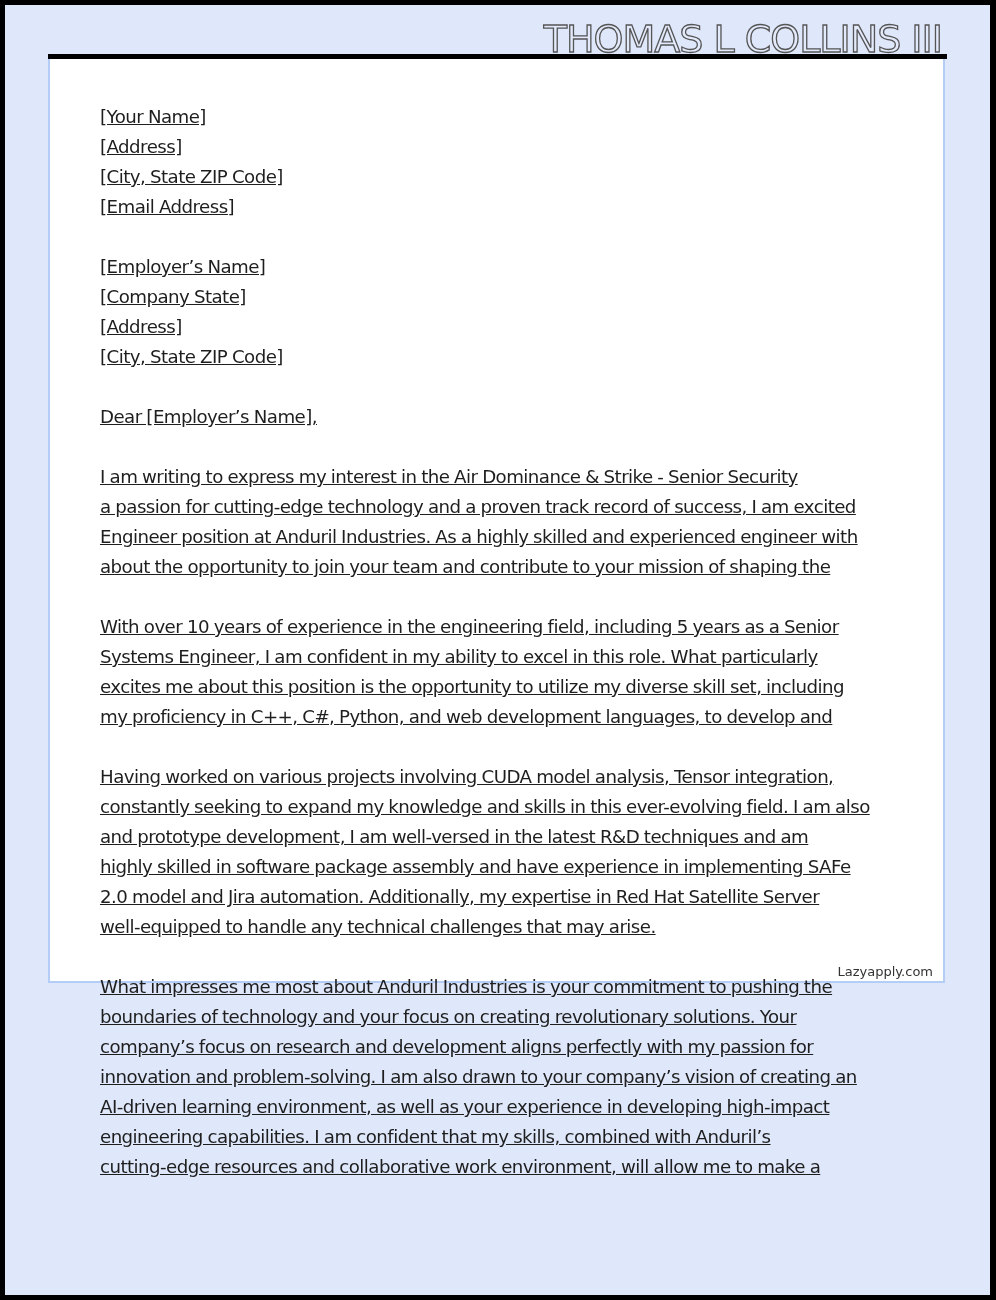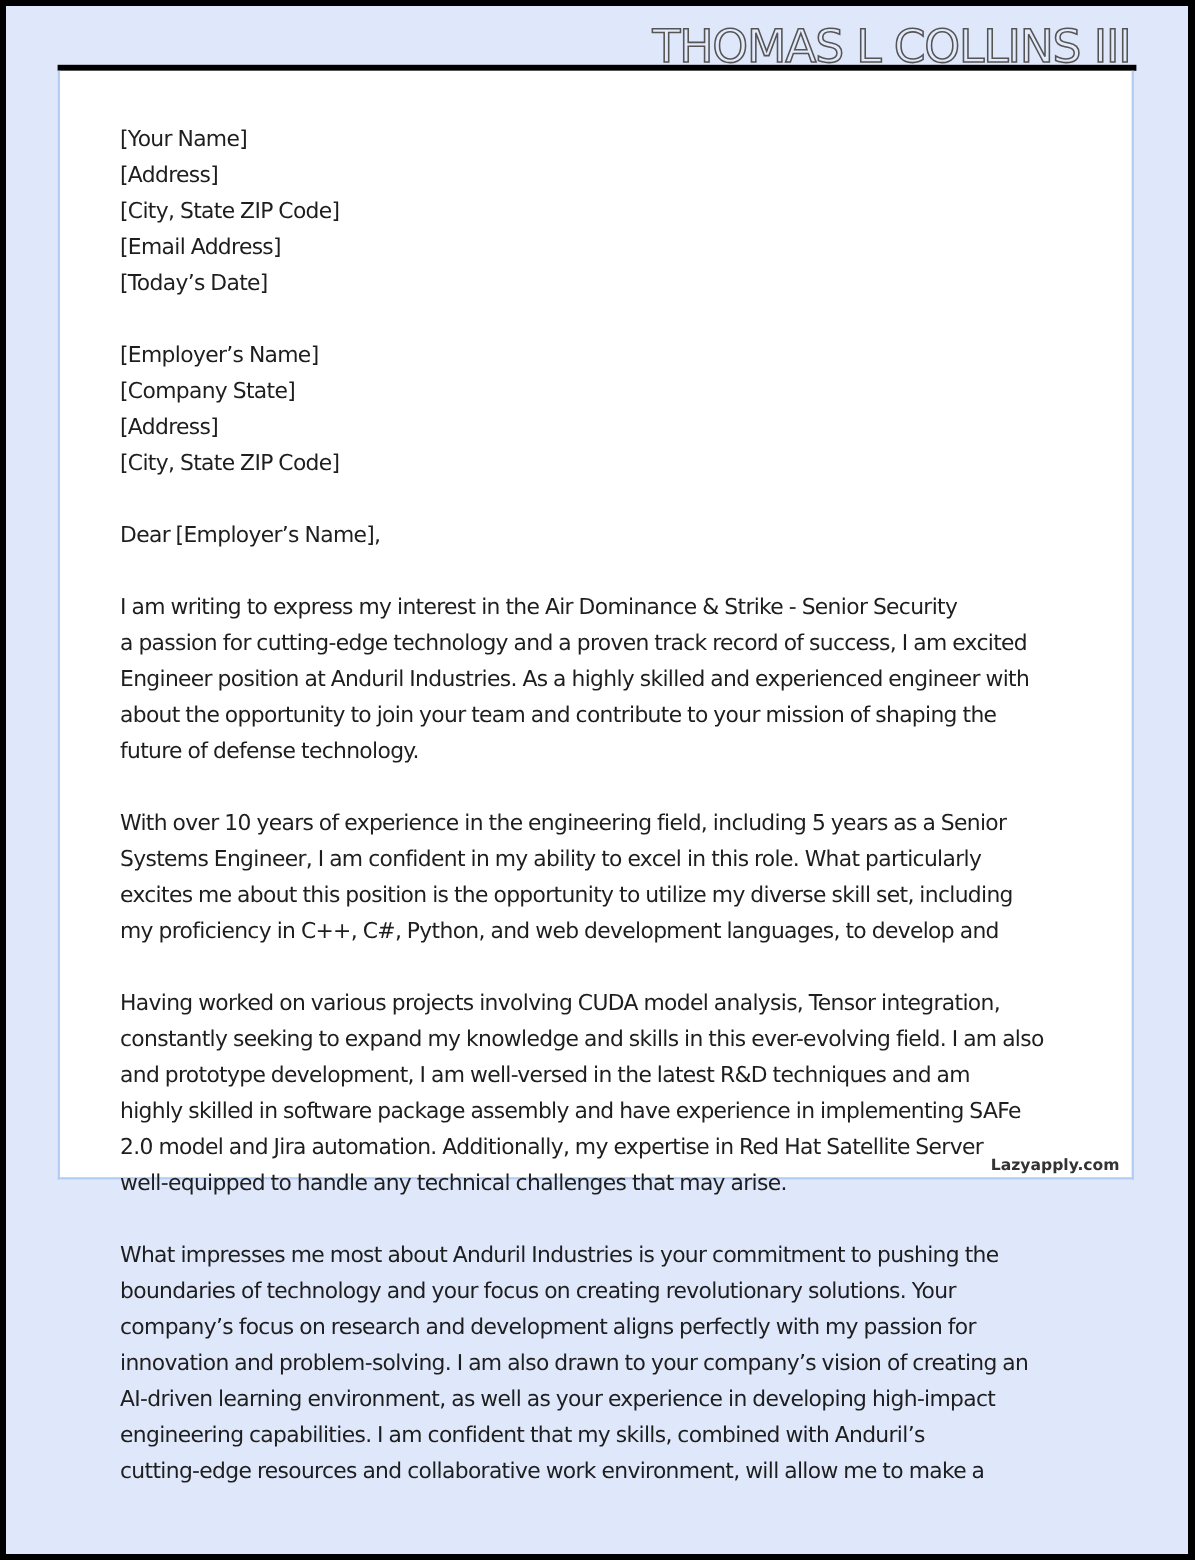--- a/index.html
+++ b/index.html
@@ -27,74 +27,71 @@
       position: absolute; left: 43px; top: 49px; width: 899px; height: 5px;
       background: #000;
     }
     .page {
       position: absolute; left: 43px; top: 54px; width: 897px; height: 924px;
       background: #fff;
       border-left: 2px solid #b4cdf6;
       border-right: 2px solid #b4cdf6;
       border-bottom: 2px solid #b4cdf6;
       box-sizing: border-box;
-      font-weight: bold;
     }
     .watermark {
       position: absolute; right: 10px; bottom: 0px;
       font-size: 13px; color: #333;
       font-family: "DejaVu Sans", sans-serif;
       line-height: 18px;
     }
     .letter {
       position: absolute; left: 95px; top: 97px; width: 800px;
       font-size: 18.2px; line-height: 30px; color: #1e1e1e;
       font-family: "DejaVu Sans", sans-serif;
       letter-spacing: -0.55px;
       word-spacing: -0.5px;
     }
-    .letter .line { display: block; white-space: nowrap; }
+    .letter .line { display: block; white-space: nowrap; text-decoration: underline; }
     .letter .gap { display: block; height: 30px; }
     .letter p { margin: 0 0 30px 0; }
   </style>
 </head>
 <body>
 
 <div class="frame">
   <div class="name-title">THOMAS L COLLINS III</div>
   <div class="rule"></div>
   <div class="page">
     <div class="watermark">Lazyapply.com</div>
   </div>
 
   <div class="letter">
     <div>
       <span class="line">[Your Name]</span>
       <span class="line">[Address]</span>
       <span class="line">[City, State ZIP Code]</span>
       <span class="line">[Email Address]</span>
-      <span class="line">[Today’s Date]</span>
     </div>
     <span class="gap"></span>
     <div>
       <span class="line">[Employer’s Name]</span>
       <span class="line">[Company State]</span>
       <span class="line">[Address]</span>
       <span class="line">[City, State ZIP Code]</span>
     </div>
     <span class="gap"></span>
     <span class="line">Dear [Employer’s Name],</span>
     <span class="gap"></span>
 
     <p>
       <span class="line">I am writing to express my interest in the Air Dominance &amp; Strike - Senior Security</span>
       <span class="line">a passion for cutting-edge technology and a proven track record of success, I am excited</span>
       <span class="line">Engineer position at Anduril Industries. As a highly skilled and experienced engineer with</span>
       <span class="line">about the opportunity to join your team and contribute to your mission of shaping the</span>
-      <span class="line">future of defense technology.</span>
     </p>
     <p>
       <span class="line">With over 10 years of experience in the engineering field, including 5 years as a Senior</span>
       <span class="line">Systems Engineer, I am confident in my ability to excel in this role. What particularly</span>
       <span class="line">excites me about this position is the opportunity to utilize my diverse skill set, including</span>
       <span class="line">my proficiency in C++, C#, Python, and web development languages, to develop and</span>
     </p>
     <p>
       <span class="line">Having worked on various projects involving CUDA model analysis, Tensor integration,</span>
       <span class="line">constantly seeking to expand my knowledge and skills in this ever-evolving field. I am also</span>

